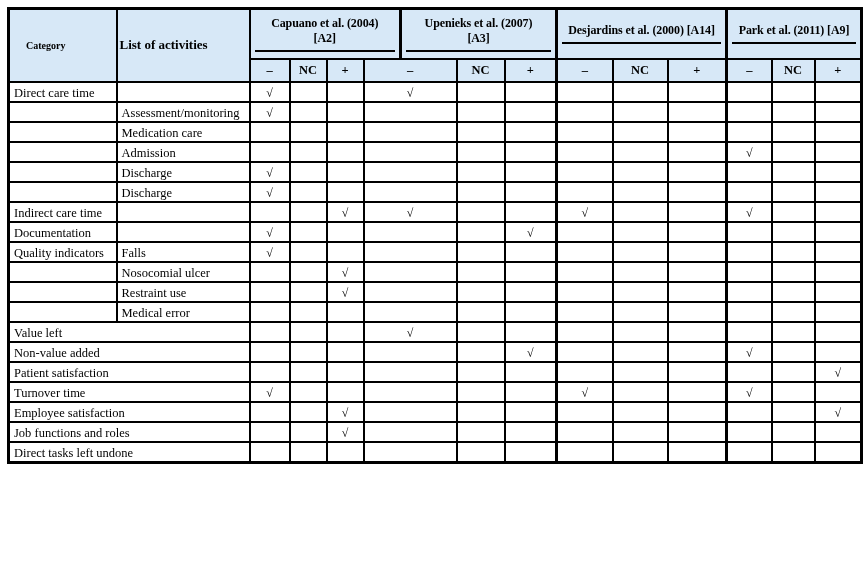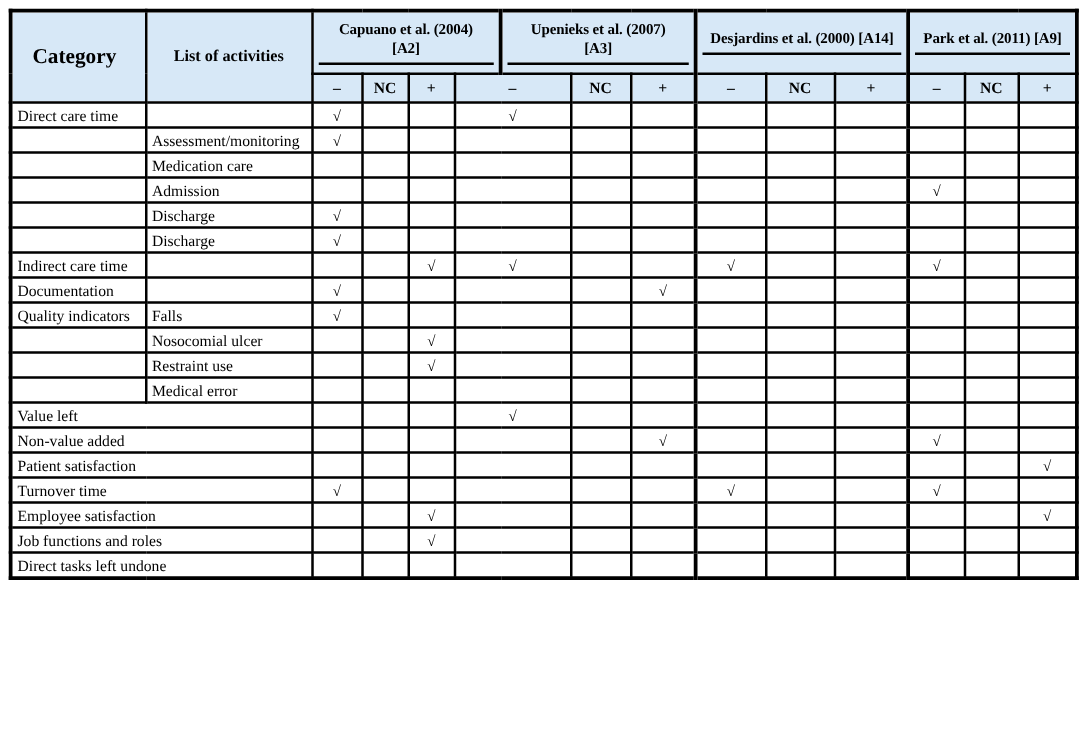--- a/index.html
+++ b/index.html
@@ -28,24 +28,24 @@
   thead th {
     background: var(--hdr, #d7e8f7);
     font-weight: bold;
   }
   tr.group-row { height: 50px; }
   tr.sub-row   { height: 23px; }
   .th-cat {
     text-align: left;
     vertical-align: middle;
     padding: 2px 16px;
-    font-size: 17px;
+    font-size: 10px;
   }
   .th-act {
-    text-align: center;
+    text-align: left;
     vertical-align: middle;
     padding: 2px 2px;
     font-size: 13px;
   }
   .th-group {
     vertical-align: middle;
     padding: 2px 2px;
     font-size: 12px;
     letter-spacing: -0.1px;
   }

